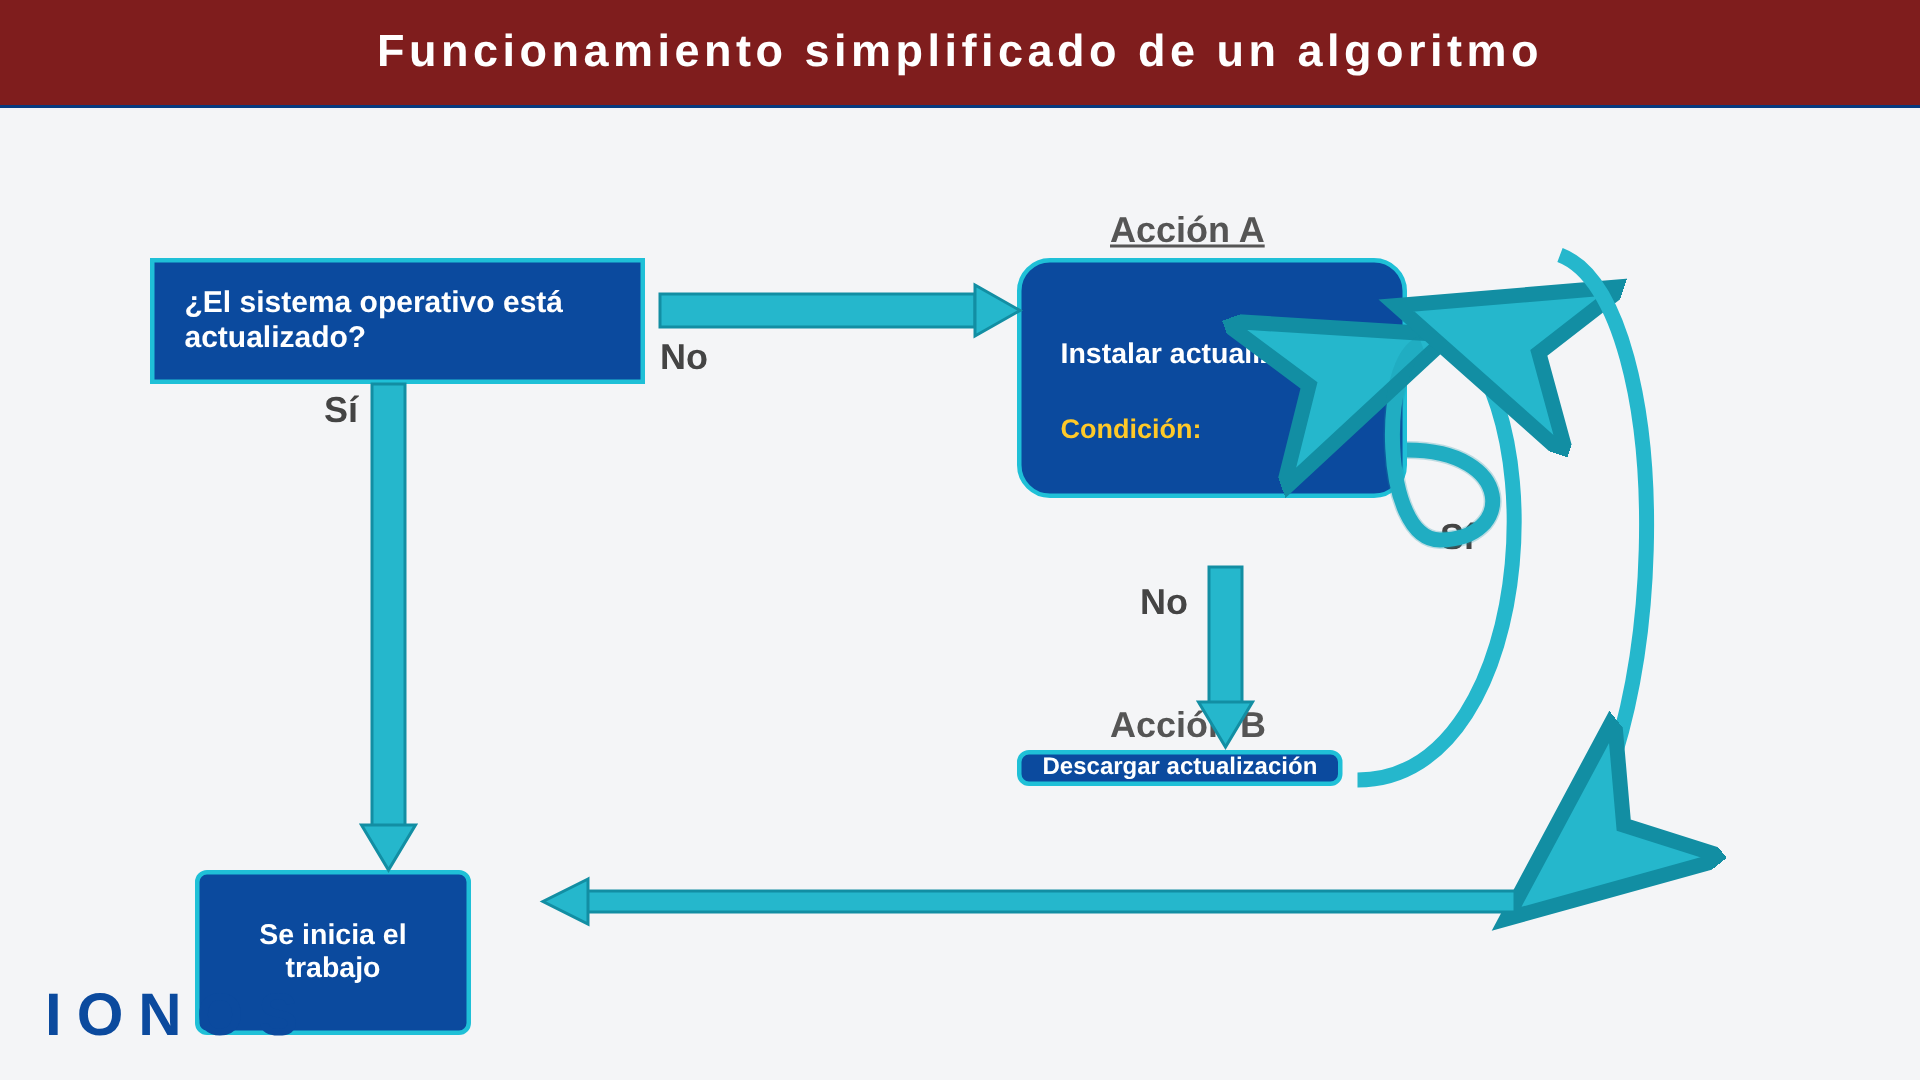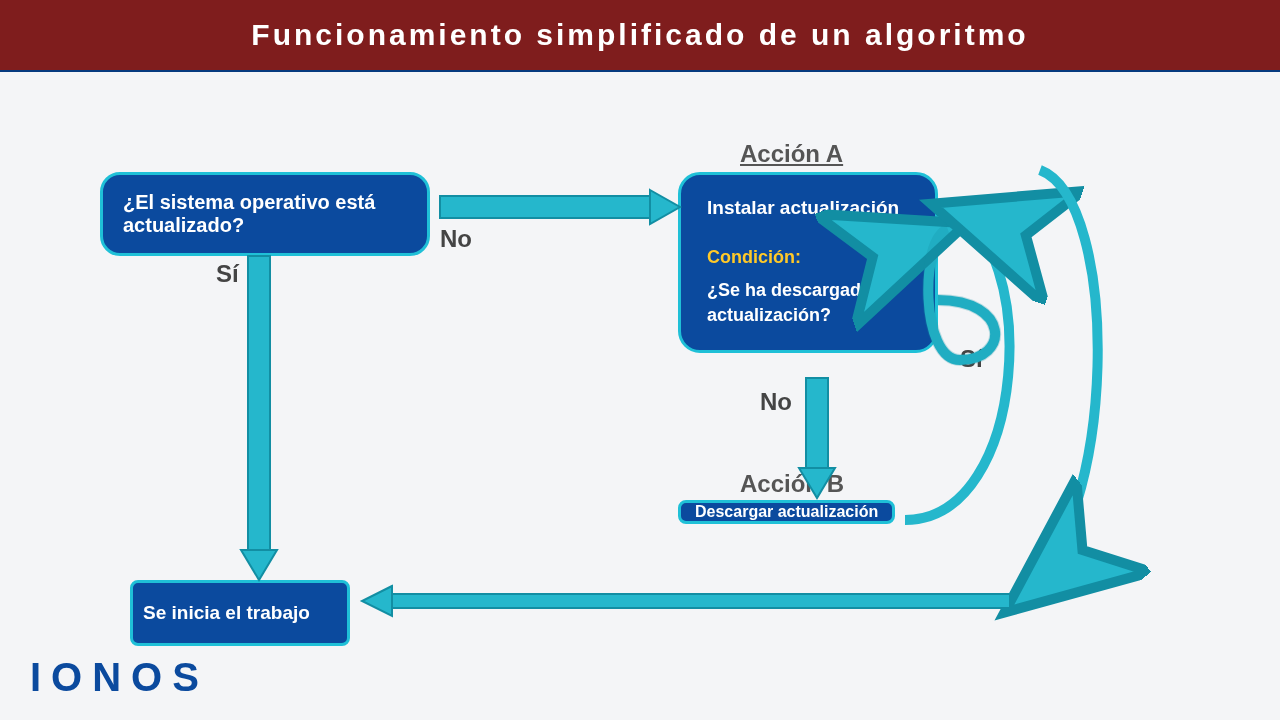--- a/index.html
+++ b/index.html
@@ -16,21 +16,21 @@
     color: #fff;
     display: flex; align-items: center; justify-content: center;
     font-size: 30px; font-weight: bold; letter-spacing: 3px;
     border-bottom: 2px solid #063a7f;
   }
   .node {
     position: absolute;
     background: #0b4a9e;
     color: #fff;
     border: 3px solid #1fc0d7;
-    border-radius: 20px;
+    border-radius: 0;
     padding: 16px 20px;
     font-weight: bold;
   }
   .node.small { border-radius: 8px; padding: 0 14px; font-size: 16px; }
   .label {
     position: absolute;
     color: #444; font-weight: bold; font-size: 24px;
   }
   .label.title { color: #555; font-size: 24px; }
   svg.arrows { position: absolute; left: 0; top: 0; width: 1280px; height: 720px; pointer-events: none; }
@@ -46,32 +46,31 @@
 
 <div class="header">Funcionamiento simplificado de un algoritmo</div>
 
 <div class="node" style="left:100px; top:172px; width:330px; font-size:20px;">
   <span>¿El sistema operativo está actualizado?</span>
 </div>
 
 <div class="label title" style="left:740px; top:140px;text-decoration:underline;">Acción A</div>
 
 <div class="node" style="left:678px; top:172px; width:260px; border-radius:22px; padding:22px 26px;">
-  <div style="font-size:19px;">Instalar actualización</div>
+  <div style="font-size:19px;margin-top:29px;">Instalar actualización</div>
   <span class="condition-label">Condición:</span>
-  <div style="font-size:18px; line-height:1.4;">¿Se ha descargado la actualización?</div>
 </div>
 
 <div class="label title" style="left:740px; top:470px;">Acción B</div>
 
 <div class="node small" style="left:678px; top:500px;">
   <span>Descargar actualización</span>
 </div>
 
-<div class="node small" style="left:130px; top:580px; width:220px; text-align:left; font-size:19px; padding:19px 10px;">
+<div class="node small" style="left:130px; top:580px; width:184px; text-align:center; font-size:19px; padding:30px 10px;">
   <span>Se inicia el trabajo</span>
 </div>
 
 <div class="label" style="left:440px; top:225px;">No</div>
 <div class="label" style="left:216px; top:260px;">Sí</div>
 <div class="label" style="left:760px; top:388px;">No</div>
 <div class="label" style="left:960px; top:345px;">Sí</div>
 
 <svg class="arrows">
   <defs>

